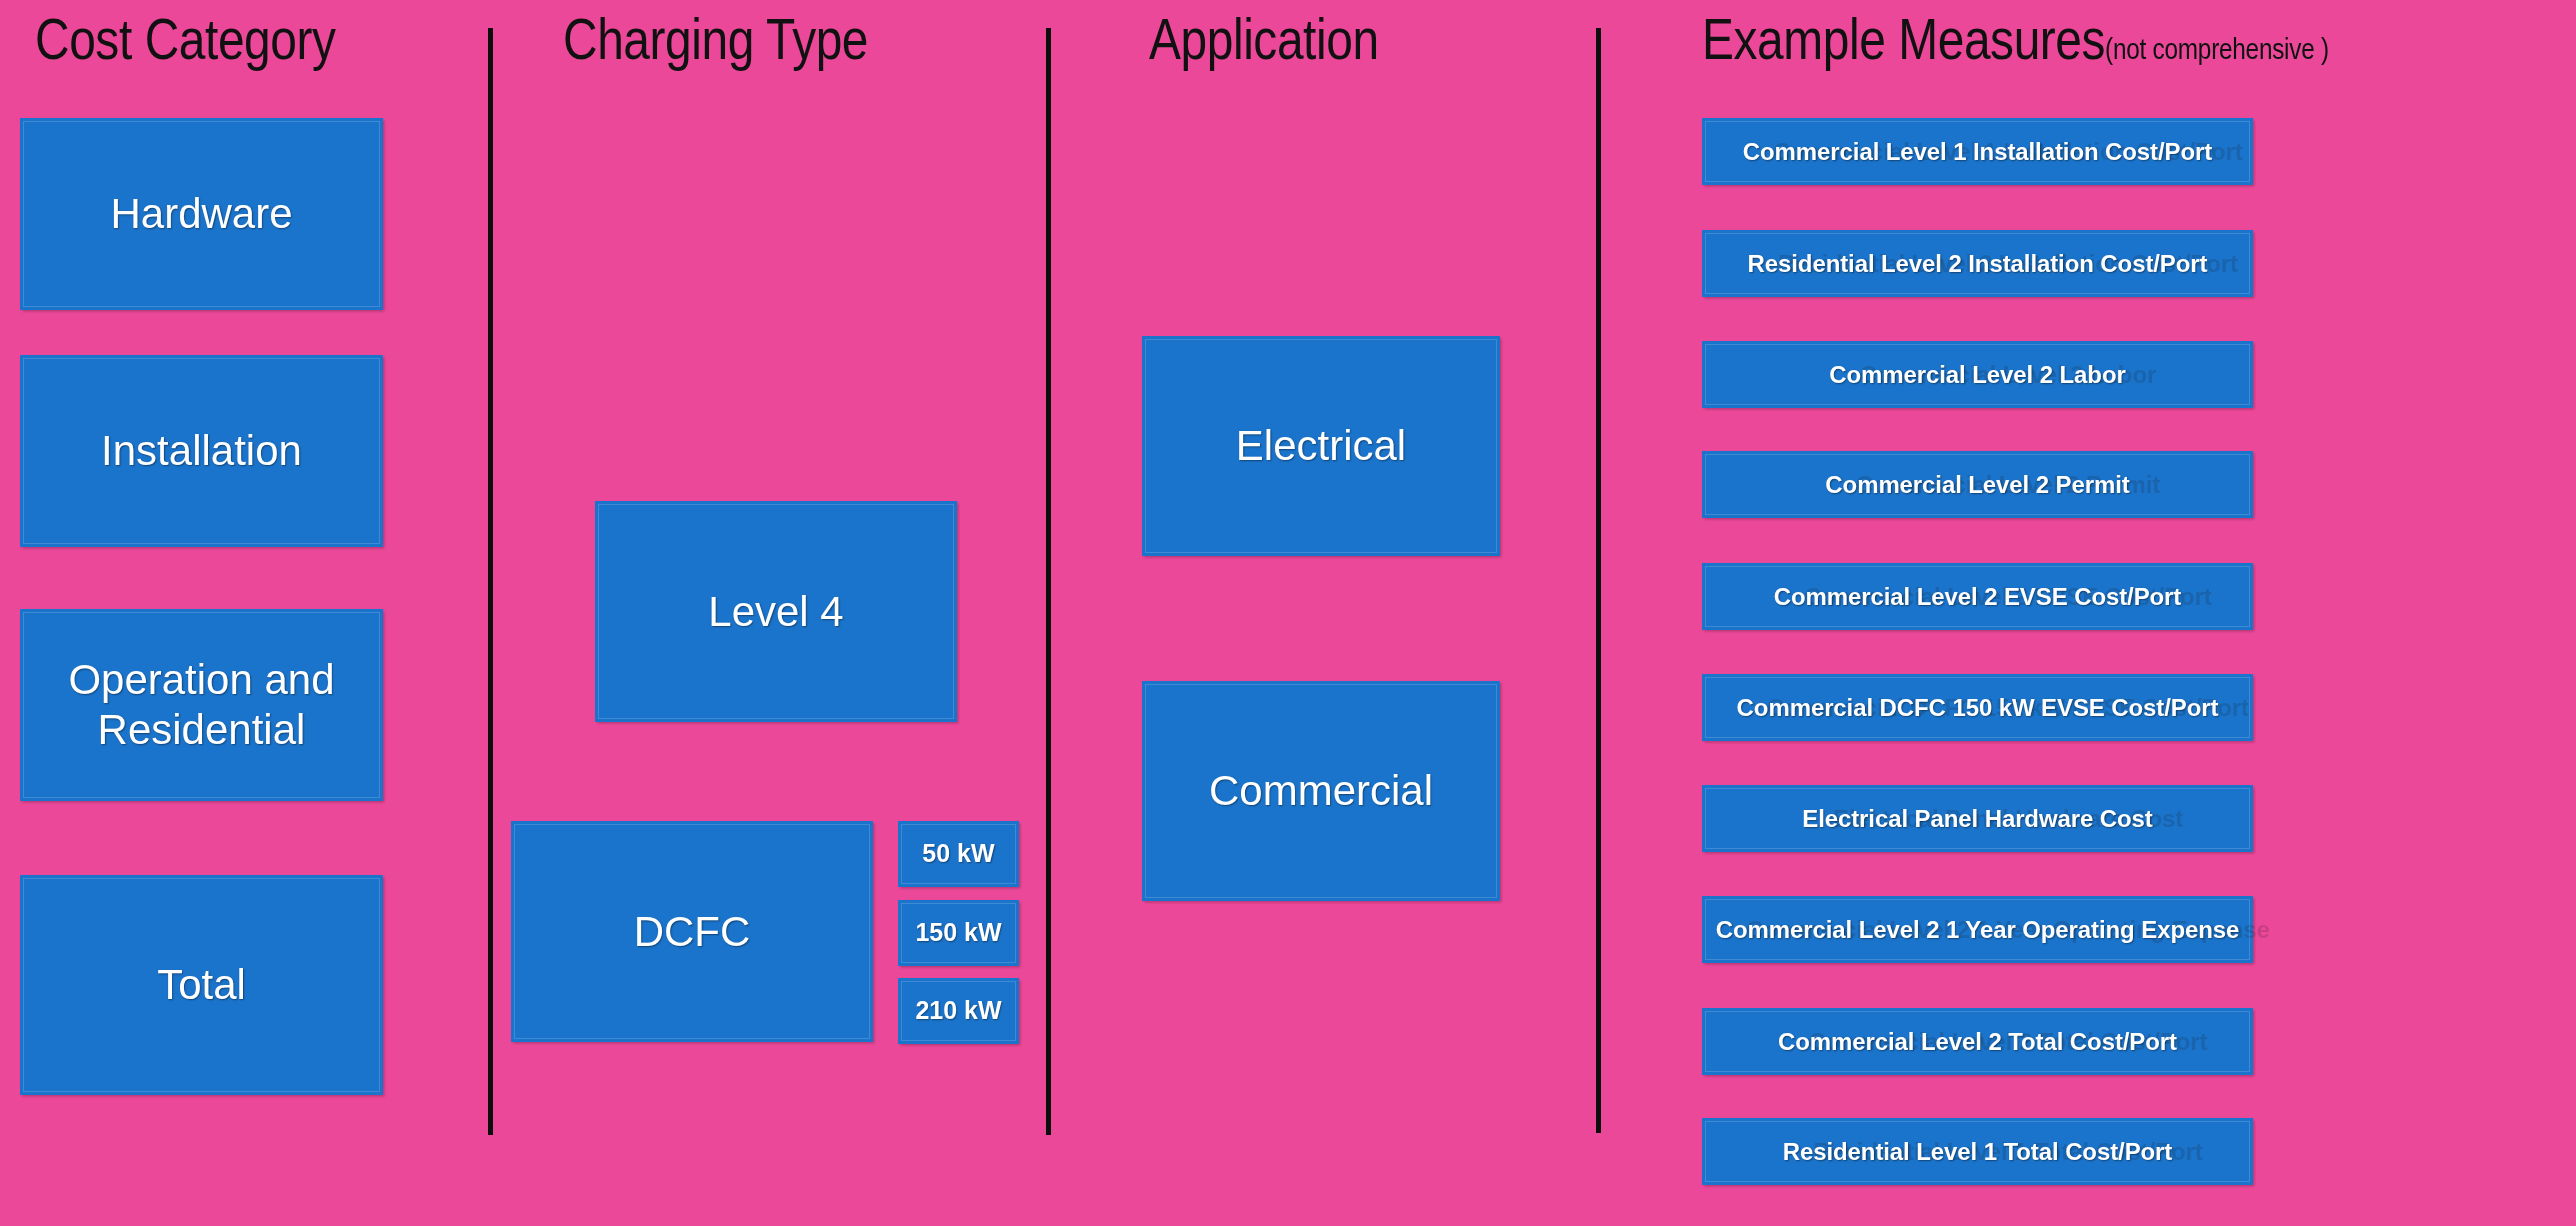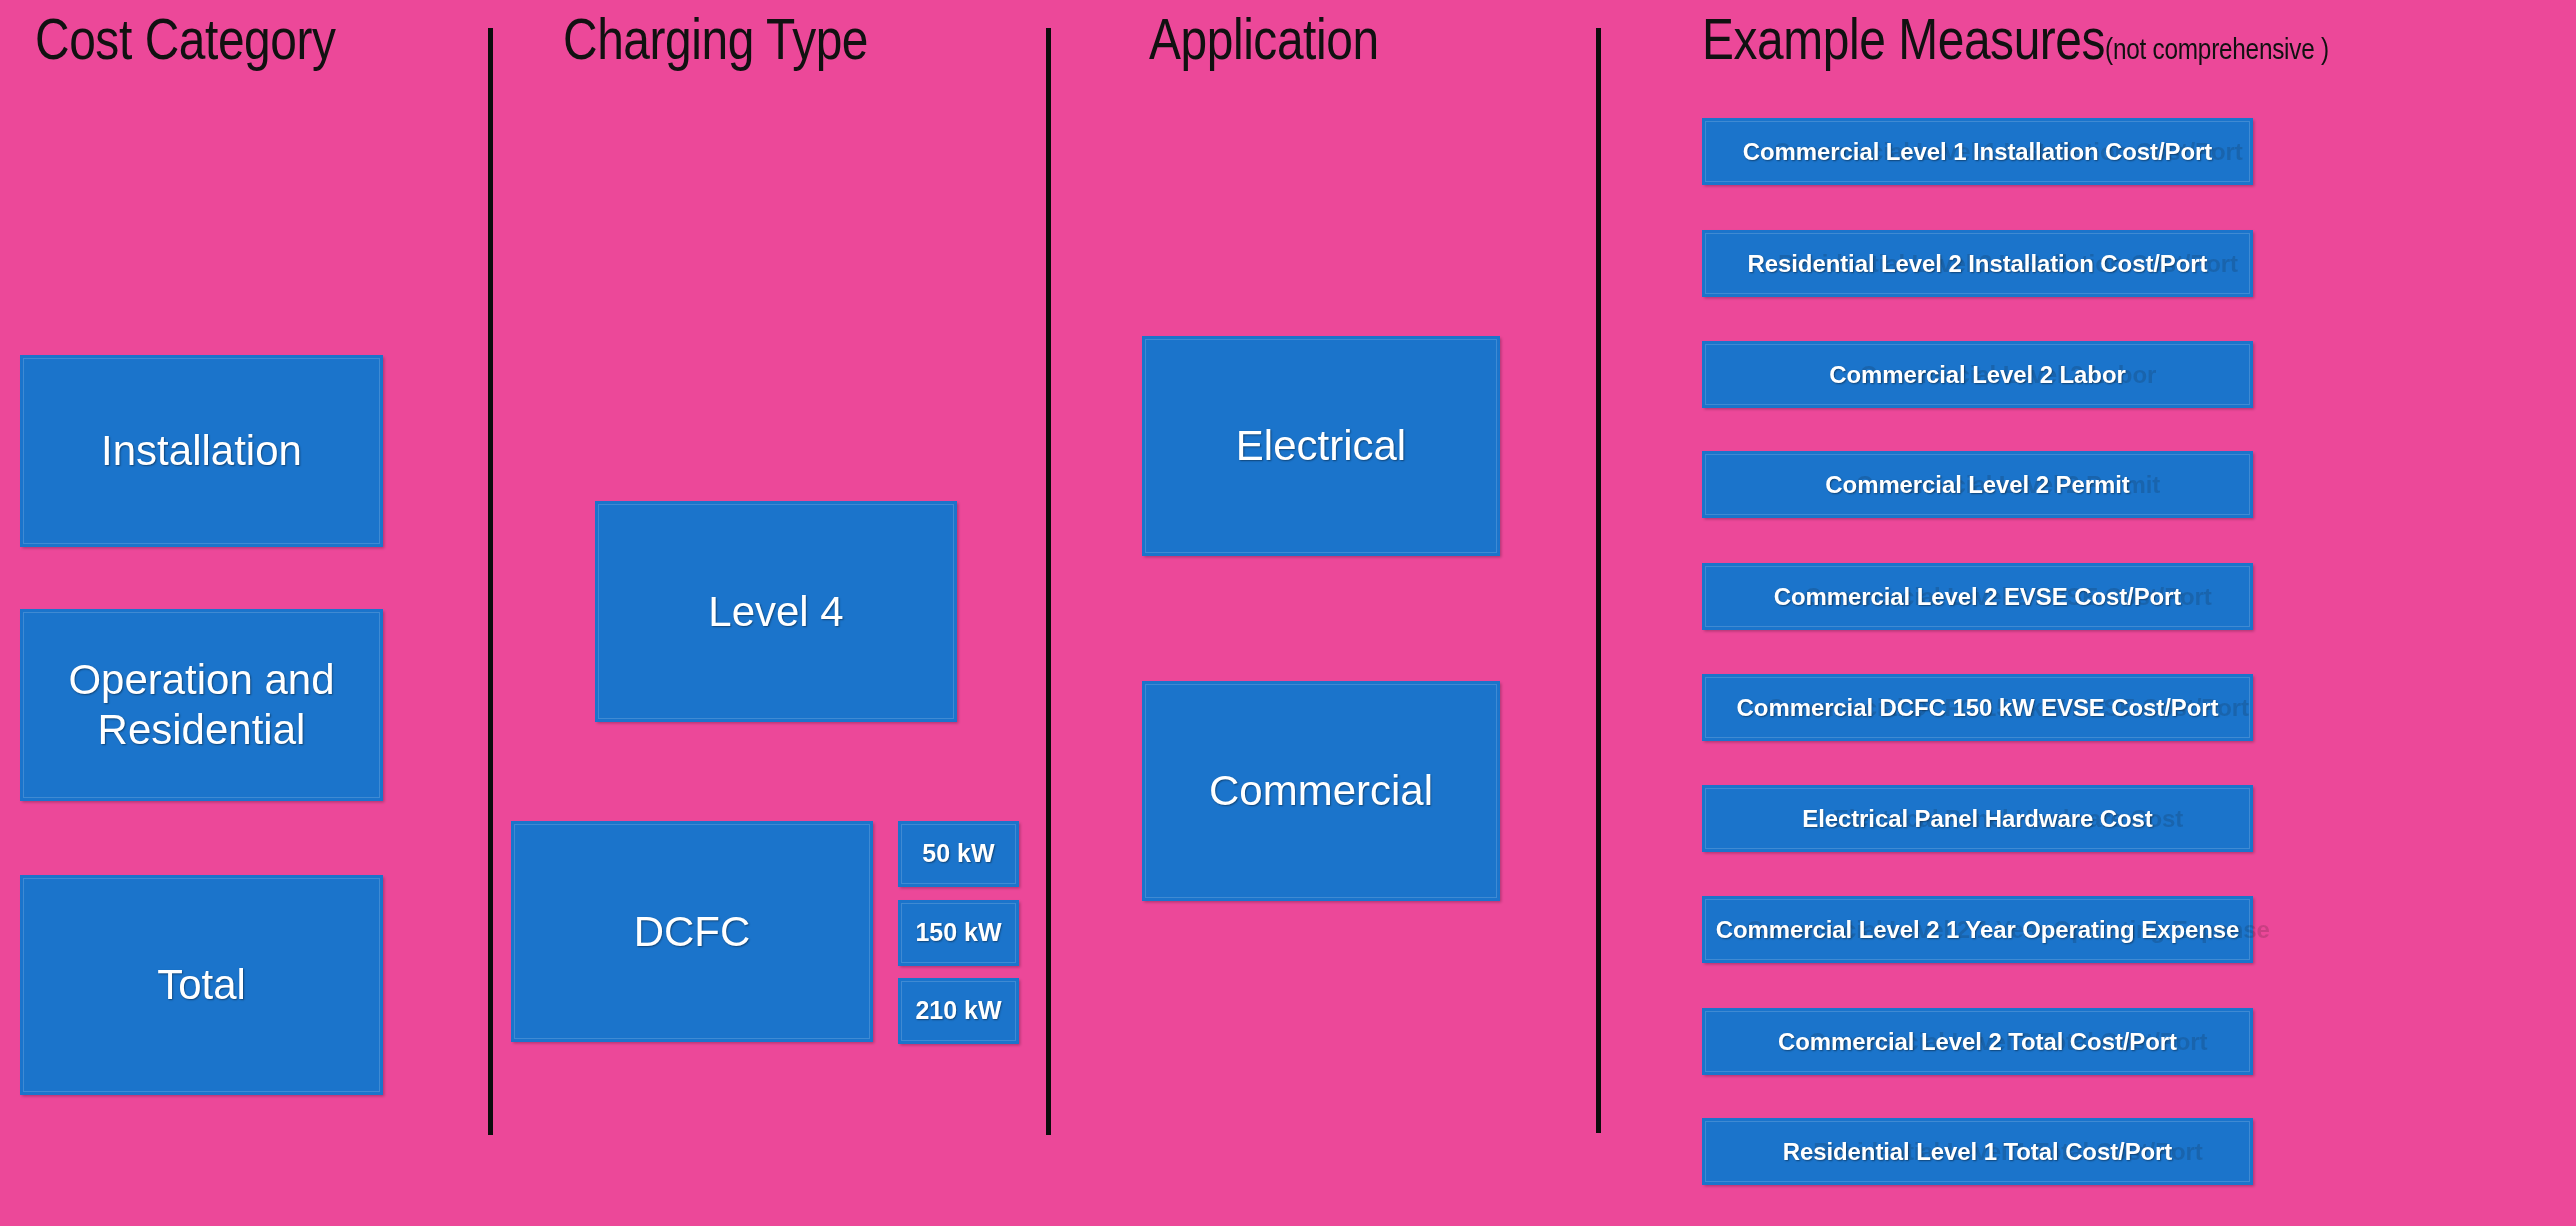--- a/index.html
+++ b/index.html
@@ -110,20 +110,24 @@
   <div class="col-header" style="left:1149px; top:5.5px;">Application</div>
 
   <div class="col-header" style="left:1702px; top:5.5px;">
     <span>Example Measures</span><span class="sub">(not comprehensive )</span>
   </div>
 
   <div class="divider" style="left:488px; top:28px; height:1107px;"></div>
   <div class="divider" style="left:1046px; top:28px; height:1107px;"></div>
   <div class="divider" style="left:1596px; top:28px; height:1105px;"></div>
 
+  <div class="box box-lg" style="left:20px; top:118px; width:363px; height:192px;">
+    <span class="inner-edge"></span>
+    <span class="lbl">Hardware</span>
+  </div>
 
   <div class="box box-lg" style="left:20px; top:355px; width:363px; height:192px;">
     <span class="inner-edge"></span>
     <span class="lbl">Installation</span>
   </div>
 
   <div class="box box-lg" style="left:20px; top:609px; width:363px; height:192px;">
     <span class="inner-edge"></span>
     <span class="lbl">Operation and Residential</span>
   </div>

